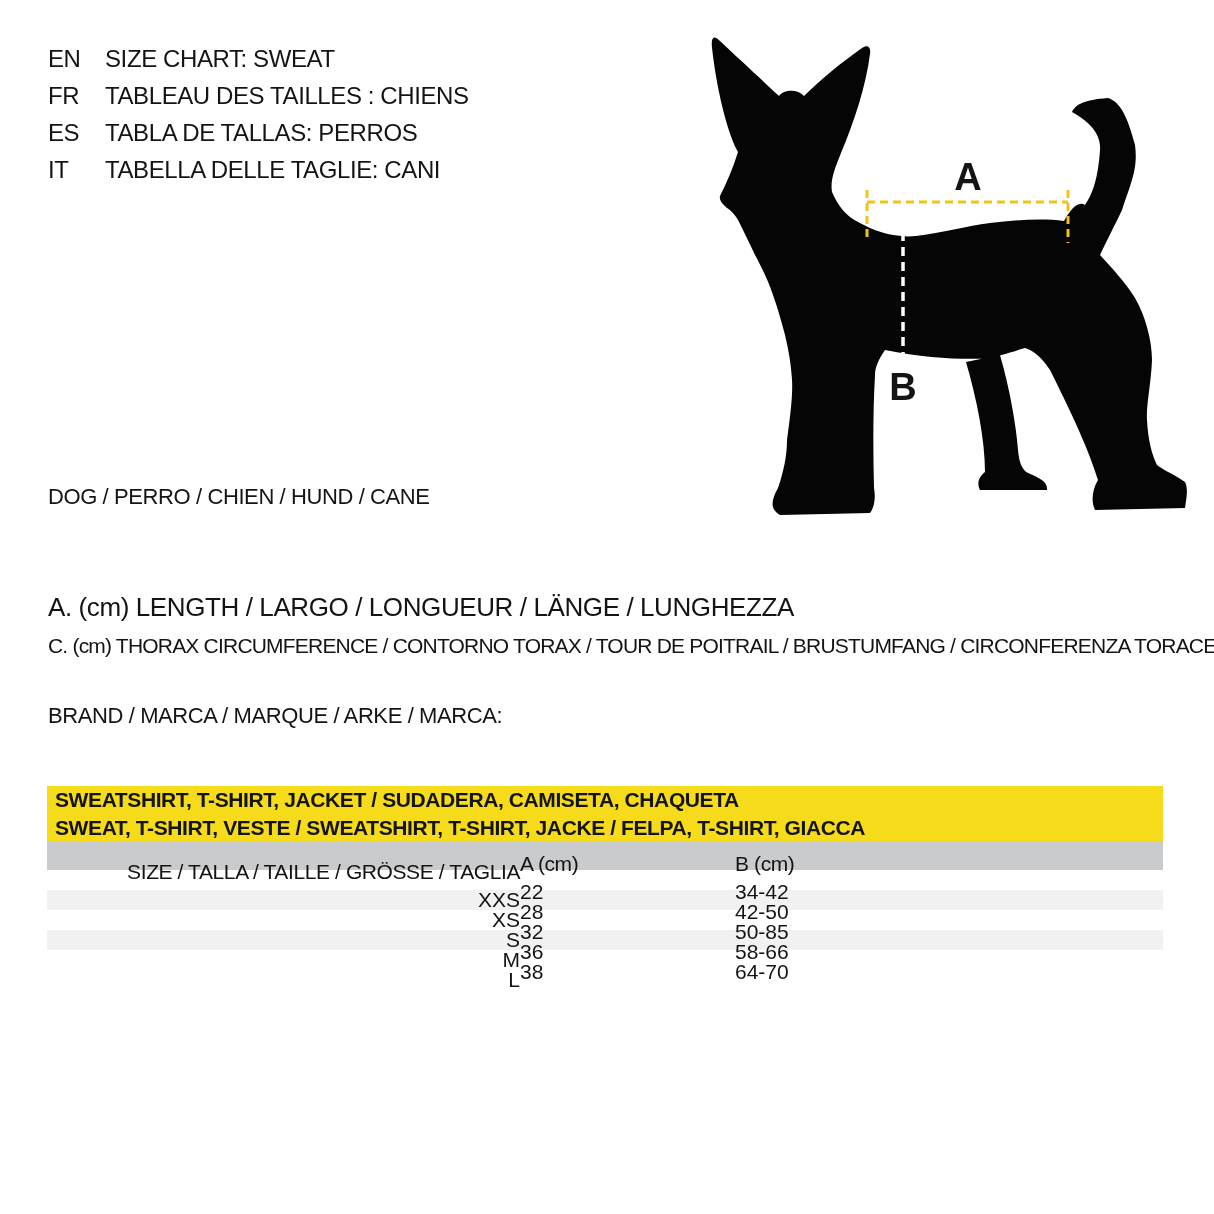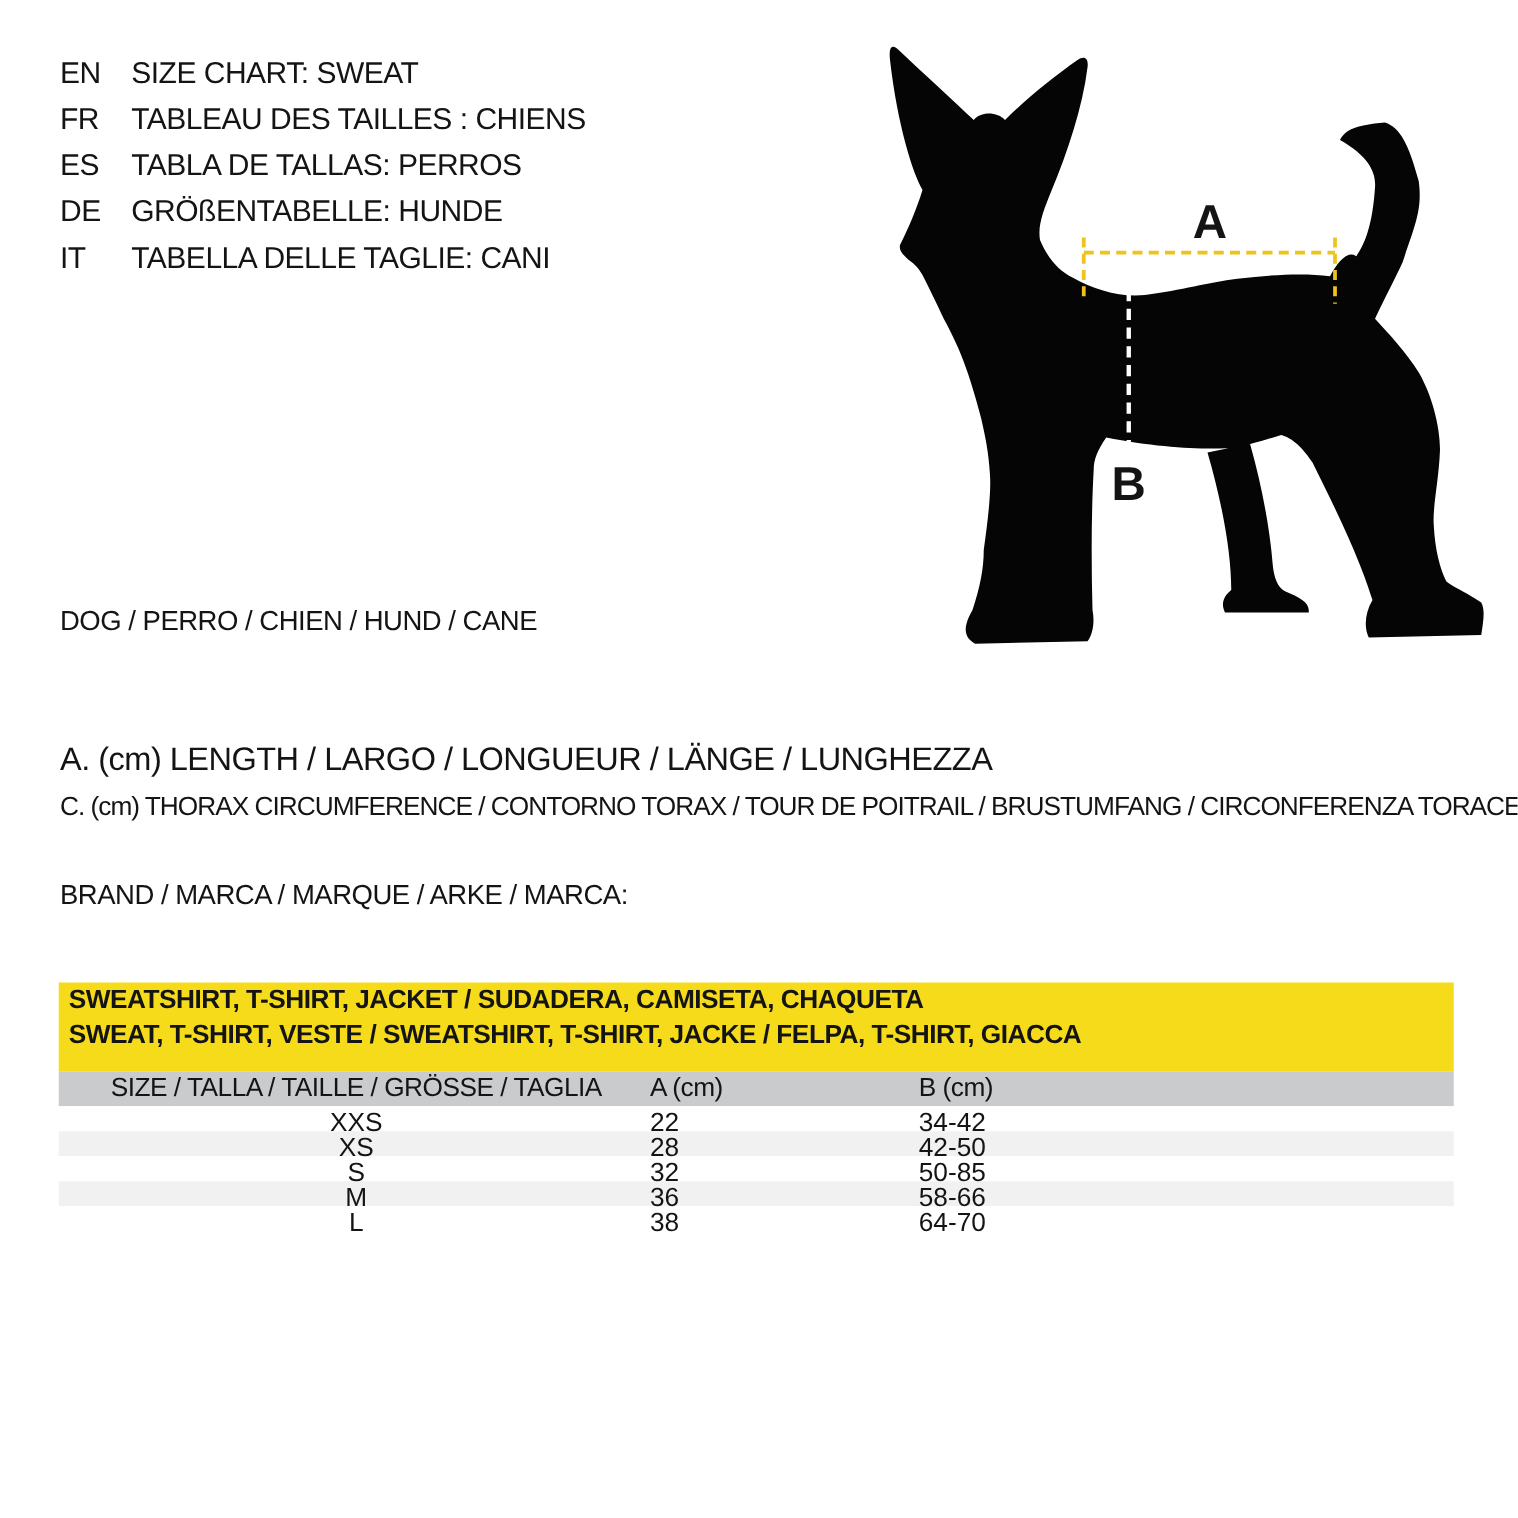--- a/index.html
+++ b/index.html
@@ -32,49 +32,45 @@
   
   .dog-label{position:absolute;left:48px;top:485px;font-size:22px;line-height:24px;white-space:nowrap;}
   .legend-a{position:absolute;left:48px;top:596px;font-size:26px;line-height:23px;white-space:nowrap;}
   .legend-c{position:absolute;left:48px;top:634px;font-size:21px;line-height:23px;white-space:nowrap;letter-spacing:-0.8px;}
   .brand-line{position:absolute;left:48px;top:704px;font-size:22px;line-height:24px;white-space:nowrap;}
 
   
   .size-table{position:absolute;left:47px;top:786px;width:1116px;}
   .table-title{
     background:var(--table-header-yellow);
-    padding:0 0 15px 8px;font-weight:bold;font-size:21px;line-height:28px;
+    padding:0 0 0 8px;font-weight:bold;font-size:21px;line-height:28px;
     letter-spacing:-0.4px;white-space:nowrap;
   }
   .row-grid{display:grid;grid-template-columns:473px 215px 160px 1fr;align-items:center;}
   .col-header{background:var(--column-header-gray);height:28px;font-size:21px;line-height:28px;}
   .t-row{background:#fff;height:20px;font-size:21px;line-height:28px;}
   .t-row.alt{background:var(--row-alt-gray);}
-  .cell-size{padding-left:3px;text-align:center;white-space:nowrap;}
+  .cell-size{padding-left:3px;text-align:right;white-space:nowrap;margin-top:16px;}
   .cell-a,.cell-b{text-align:left;white-space:nowrap;}
 </style>
 </head>
 <body>
 
 <div class="lang-block condensed">
   <div class="lang-row">
     <span class="lang-code">EN</span>
     <span class="lang-text">SIZE CHART: SWEAT</span>
   </div>
   <div class="lang-row">
     <span class="lang-code">FR</span>
     <span class="lang-text">TABLEAU DES TAILLES : CHIENS</span>
   </div>
   <div class="lang-row">
     <span class="lang-code">ES</span>
     <span class="lang-text">TABLA DE TALLAS: PERROS</span>
-  </div>
-  <div class="lang-row">
-    <span class="lang-code">DE</span>
-    <span class="lang-text">GRÖßENTABELLE: HUNDE</span>
   </div>
   <div class="lang-row">
     <span class="lang-code">IT</span>
     <span class="lang-text">TABELLA DELLE TAGLIE: CANI</span>
   </div>
 </div>
 
 <div class="dog-figure">
   <svg viewBox="0 0 534 520" aria-hidden="true">
 

